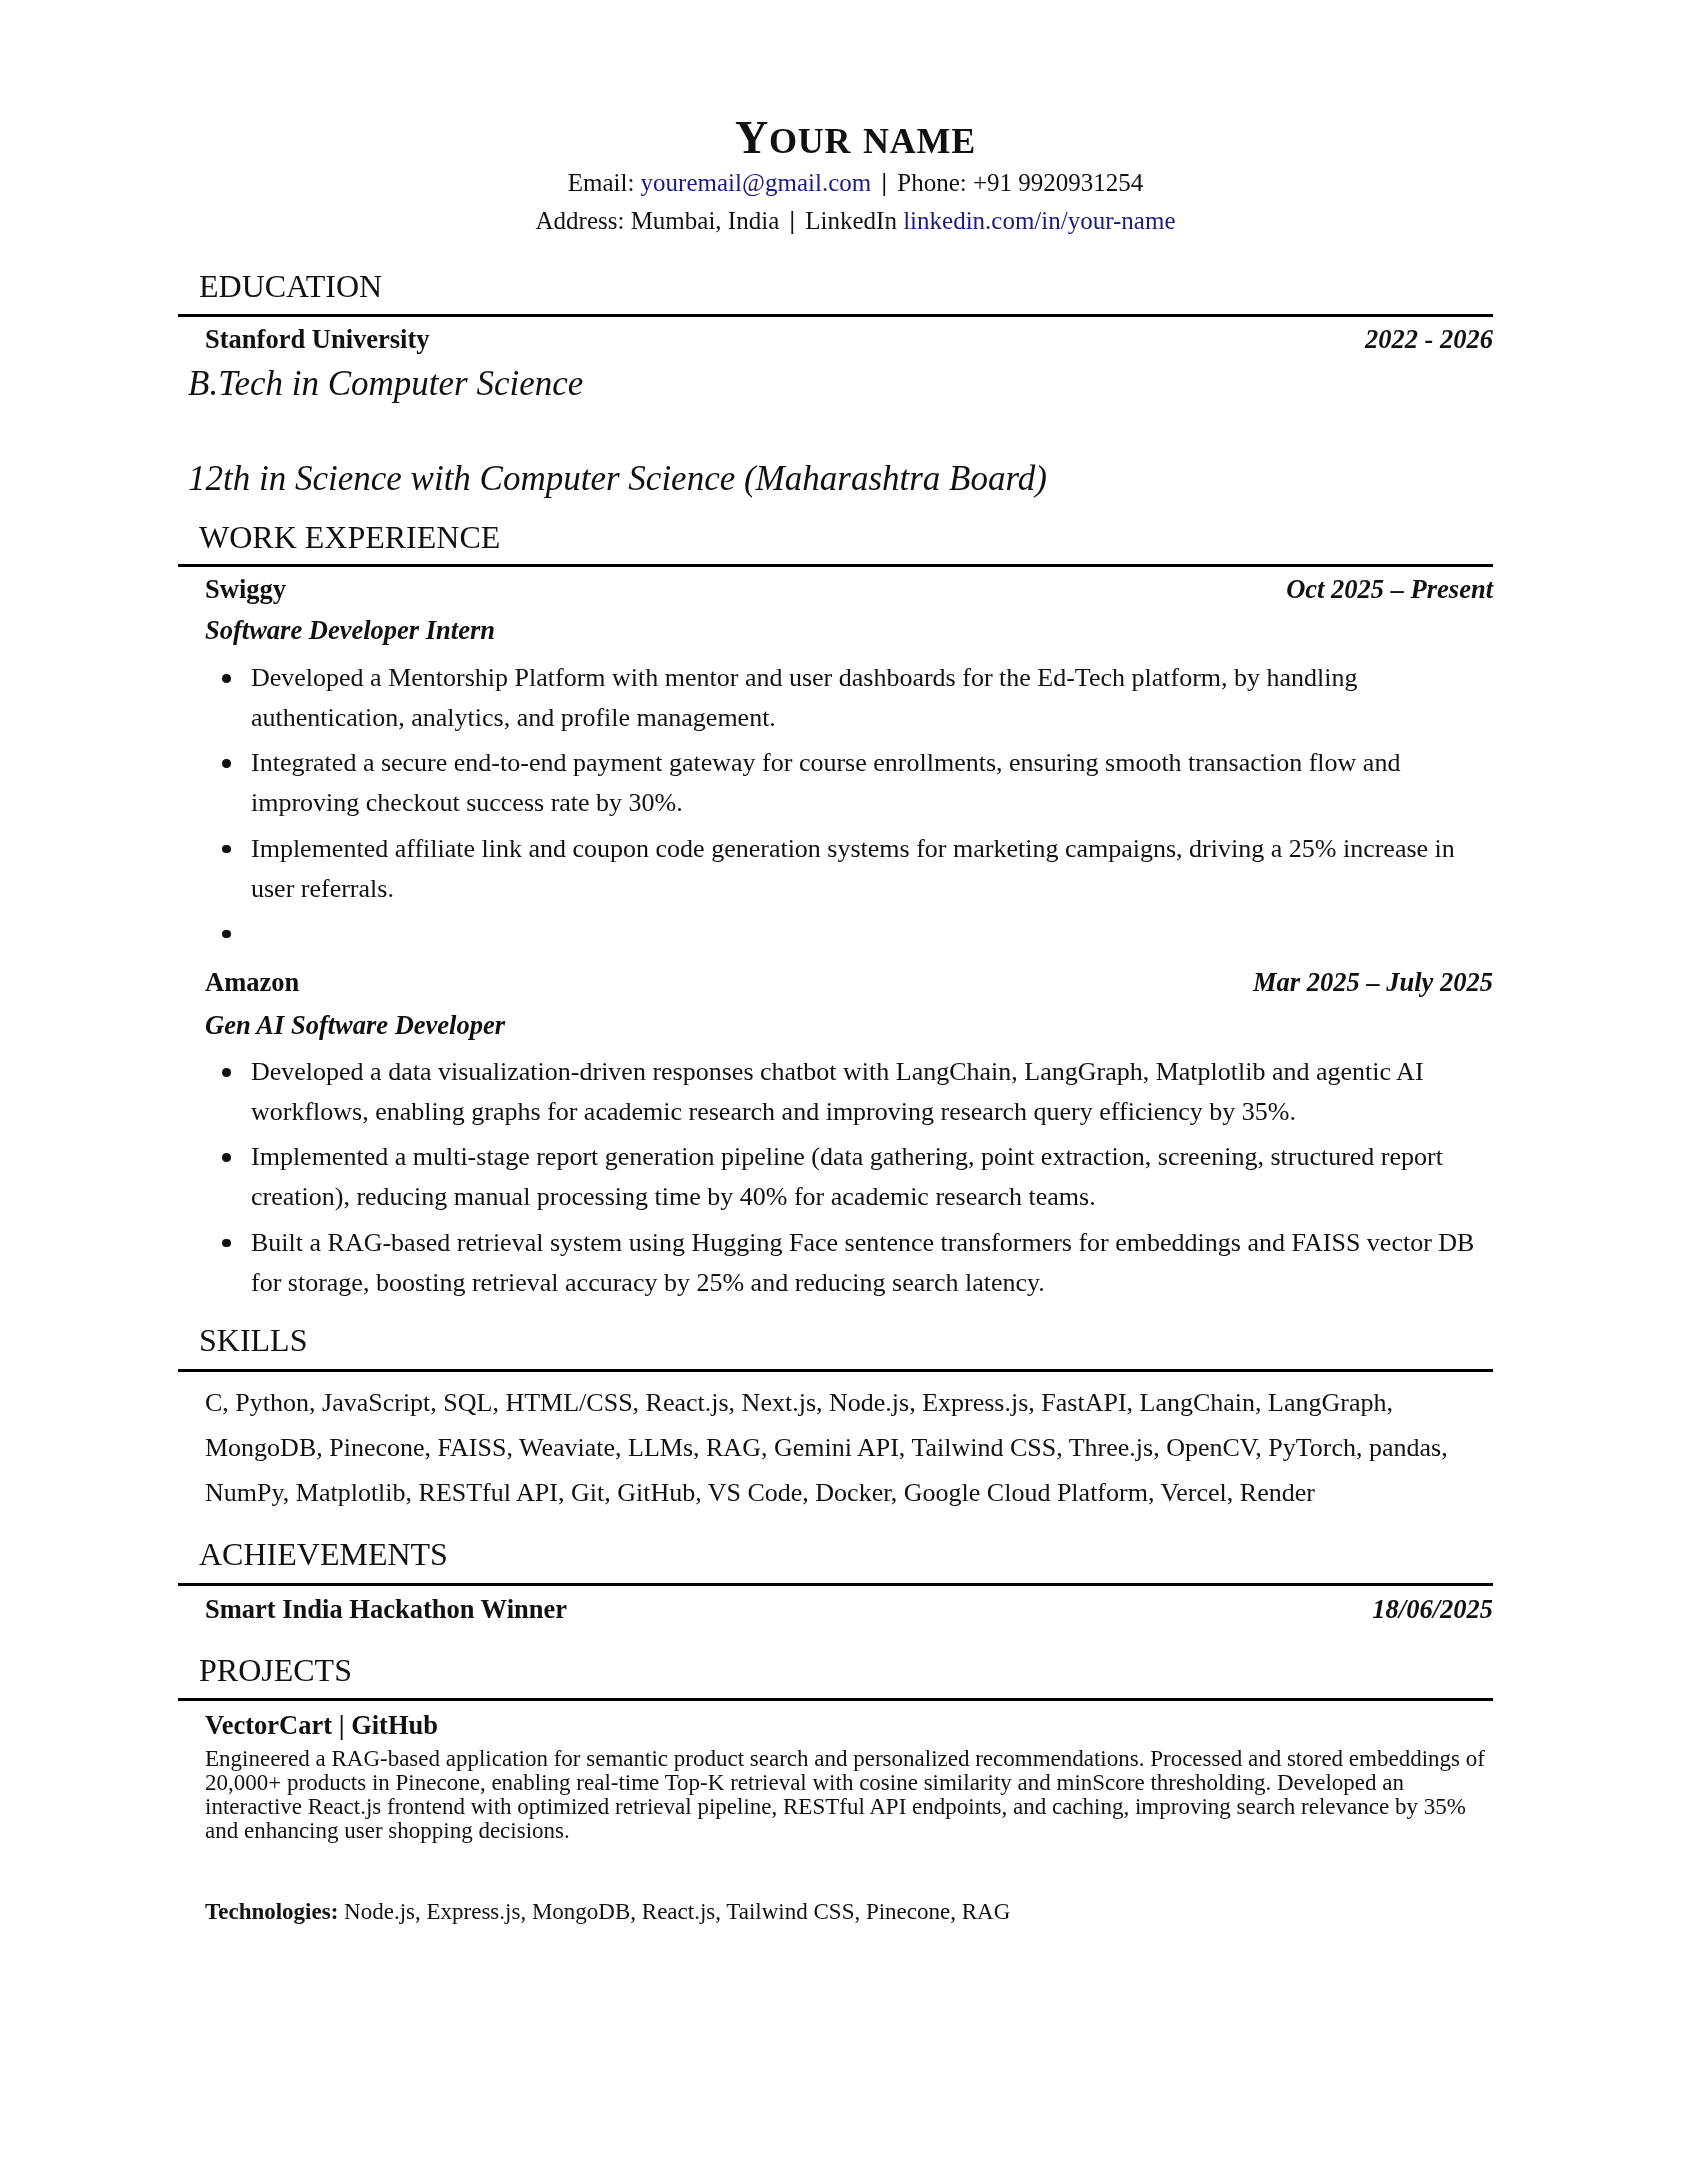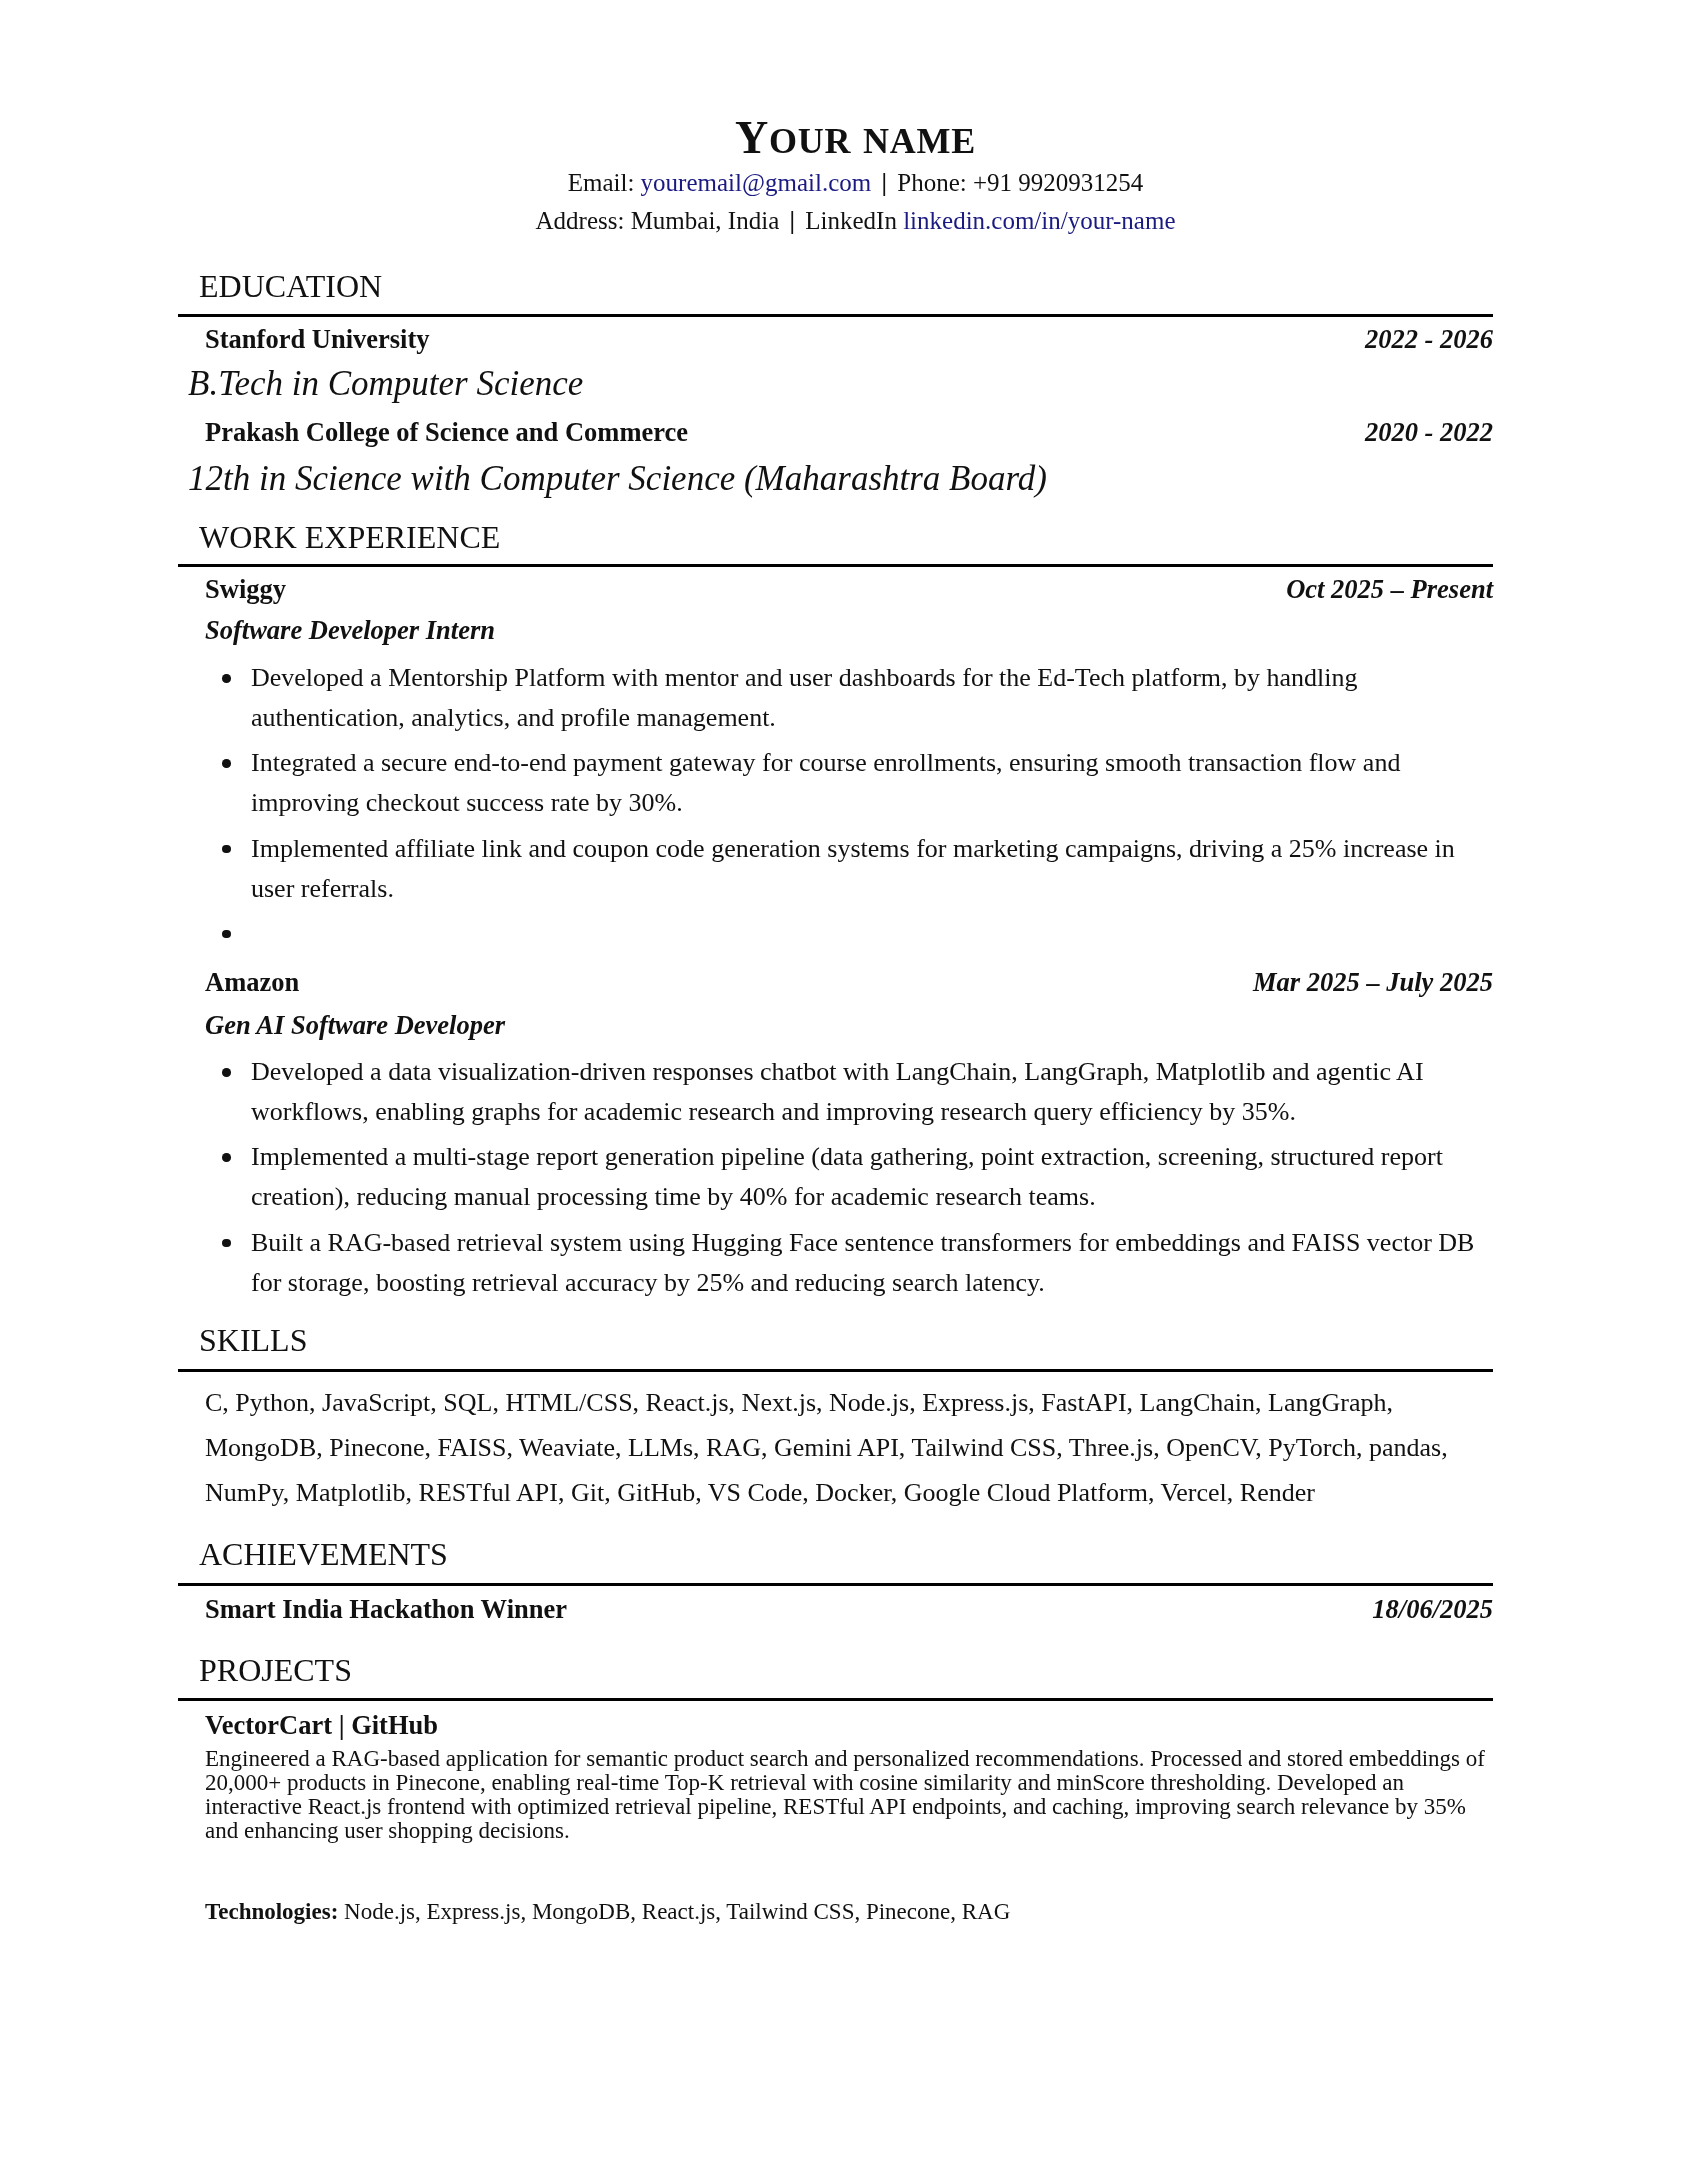--- a/index.html
+++ b/index.html
@@ -60,24 +60,20 @@
 
   <div class="section-title" style="top:268px;">EDUCATION</div>
   <div class="rule" style="top:314px;"></div>
 
   <div class="row" style="top:324px;">
     <span class="org">Stanford University</span>
     <span class="date">2022 - 2026</span>
   </div>
   <div class="sub" style="top:364px;">B.Tech in Computer Science</div>
 
-  <div class="row" style="top:417px;">
-    <span class="org">Prakash College of Science and Commerce</span>
-    <span class="date">2020 - 2022</span>
-  </div>
   <div class="sub" style="top:459px;">12th in Science with Computer Science (Maharashtra Board)</div>
 
   <div class="section-title" style="top:519px;">WORK EXPERIENCE</div>
   <div class="rule" style="top:564px;"></div>
 
   <div class="row" style="top:574px;">
     <span class="org">Swiggy</span>
     <span class="date">Oct 2025 – Present</span>
   </div>
   <div class="role" style="top:615px;">Software Developer Intern</div>

